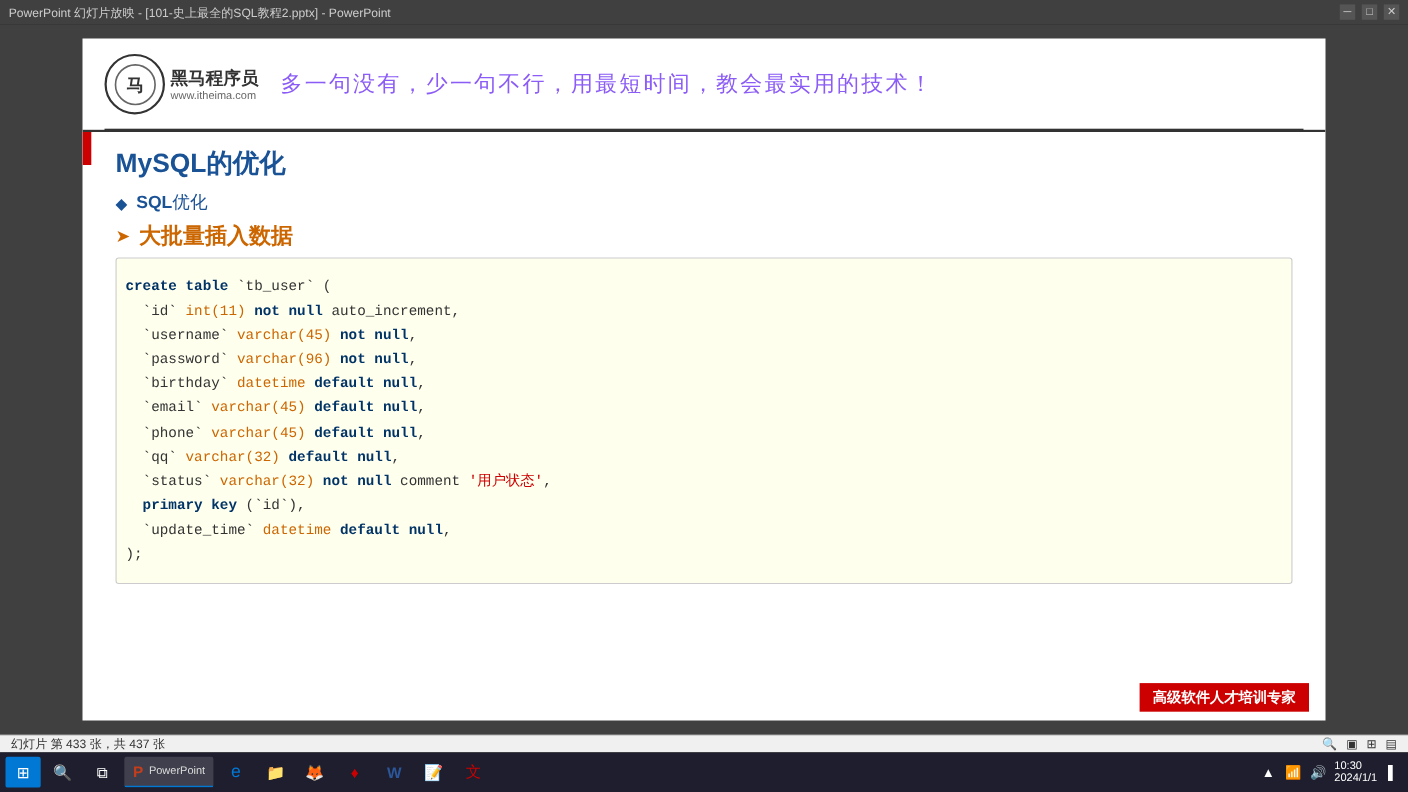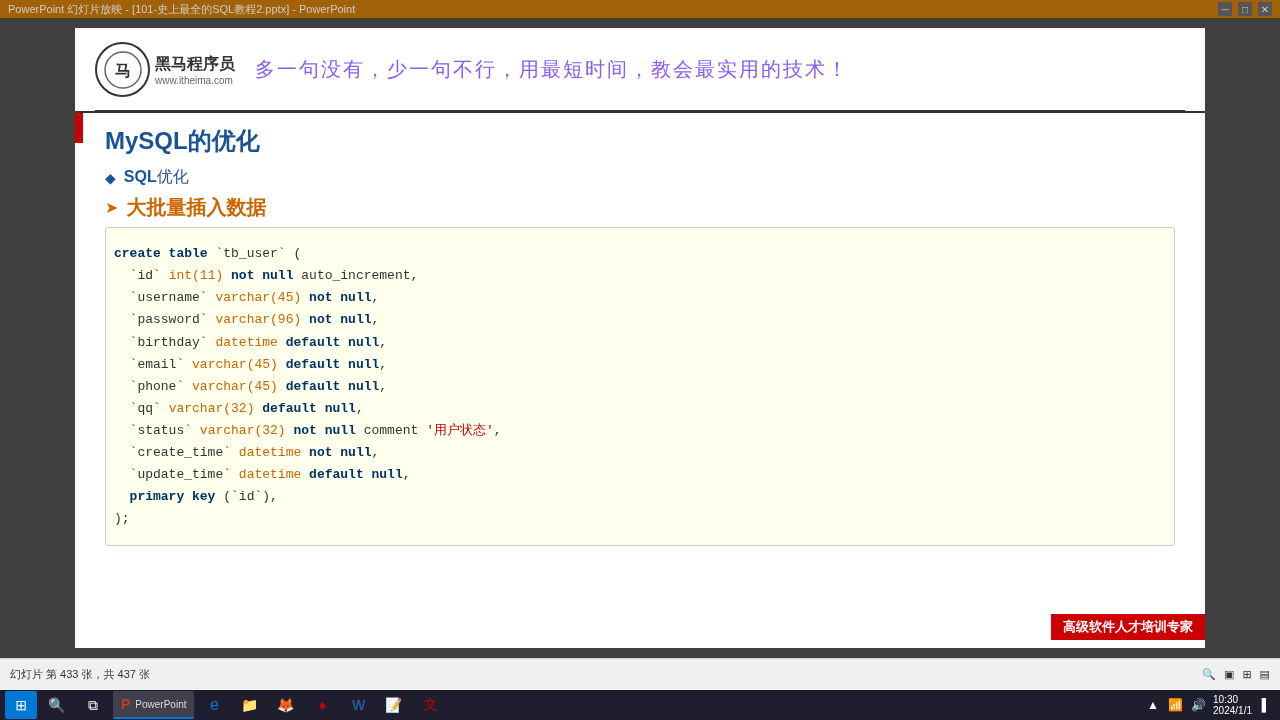--- a/index.html
+++ b/index.html
@@ -9,21 +9,21 @@
       overflow: hidden;
       font-family: 'Microsoft YaHei', Arial, sans-serif;
       background: #1a1a1a;
       display: flex;
       flex-direction: column;
     }
 
     
     .title-bar {
       height: 22px;
-      background: #a16207;
+      background: #404040;
       display: flex;
       align-items: center;
       justify-content: space-between;
       padding: 0 8px;
       color: #ccc;
       font-size: 11px;
     }
     .title-bar-controls {
       display: flex;
       gap: 6px;
@@ -194,21 +194,21 @@
     }
 
     .kw { color: #003366; font-weight: bold; }
     .type { color: #cc6600; }
     .str { color: #cc0000; }
     .bt { color: #333; }
     .normal { color: #333; }
 
     
     .status-bar {
-      height: 32px;
+      height: 16px;
       background: #f0f0f0;
       border-top: 1px solid #ccc;
       display: flex;
       align-items: center;
       justify-content: space-between;
       padding: 0 10px;
       font-size: 11px;
       color: #333;
     }
 
@@ -352,28 +352,27 @@
         <div class="code-block">
           <div><span class="kw">create table</span> <span class="bt">`tb_user`</span> <span class="normal">(</span></div>
           <div>&nbsp;&nbsp;<span class="bt">`id`</span> <span class="type">int(11)</span> <span class="kw">not null</span> <span class="normal">auto_increment,</span></div>
           <div>&nbsp;&nbsp;<span class="bt">`username`</span> <span class="type">varchar(45)</span> <span class="kw">not null</span><span class="normal">,</span></div>
           <div>&nbsp;&nbsp;<span class="bt">`password`</span> <span class="type">varchar(96)</span> <span class="kw">not null</span><span class="normal">,</span></div>
           <div>&nbsp;&nbsp;<span class="bt">`birthday`</span> <span class="type">datetime</span> <span class="kw">default null</span><span class="normal">,</span></div>
           <div>&nbsp;&nbsp;<span class="bt">`email`</span> <span class="type">varchar(45)</span> <span class="kw">default null</span><span class="normal">,</span></div>
           <div>&nbsp;&nbsp;<span class="bt">`phone`</span> <span class="type">varchar(45)</span> <span class="kw">default null</span><span class="normal">,</span></div>
           <div>&nbsp;&nbsp;<span class="bt">`qq`</span> <span class="type">varchar(32)</span> <span class="kw">default null</span><span class="normal">,</span></div>
           <div>&nbsp;&nbsp;<span class="bt">`status`</span> <span class="type">varchar(32)</span> <span class="kw">not null</span> <span class="normal">comment</span> <span class="str">'用户状态'</span><span class="normal">,</span></div>
-          <div>&nbsp;&nbsp;<span class="bt">`create_time`</span> <span class="type">datetime</span> <span class="kw">not null</span><span class="normal">,</span></div>
+          <div>&nbsp;&nbsp;<span class="kw">primary key</span> <span class="normal">(`id`),</span></div>
           <div>&nbsp;&nbsp;<span class="bt">`update_time`</span> <span class="type">datetime</span> <span class="kw">default null</span><span class="normal">,</span></div>
-          <div>&nbsp;&nbsp;<span class="kw">primary key</span> <span class="normal">(`id`),</span></div>
           <div><span class="normal">);</span></div>
         </div>
       </div>
 
-      <div style="position:absolute;bottom:8px;right:0;background:#cc0000;color:white;padding:4px 12px;font-size:13px;font-weight:bold;">高级软件人才培训专家</div>
+      <div style="position:absolute;bottom:8px;right:15px;background:#cc0000;color:white;padding:4px 12px;font-size:13px;font-weight:bold;">高级软件人才培训专家</div>
 
     </div>
   </div>
 
   <div class="status-bar">
     <div class="status-left">
       <span>幻灯片 第 433 张，共 437 张</span>
     </div>
     <div class="status-right">
       <span>🔍</span>

